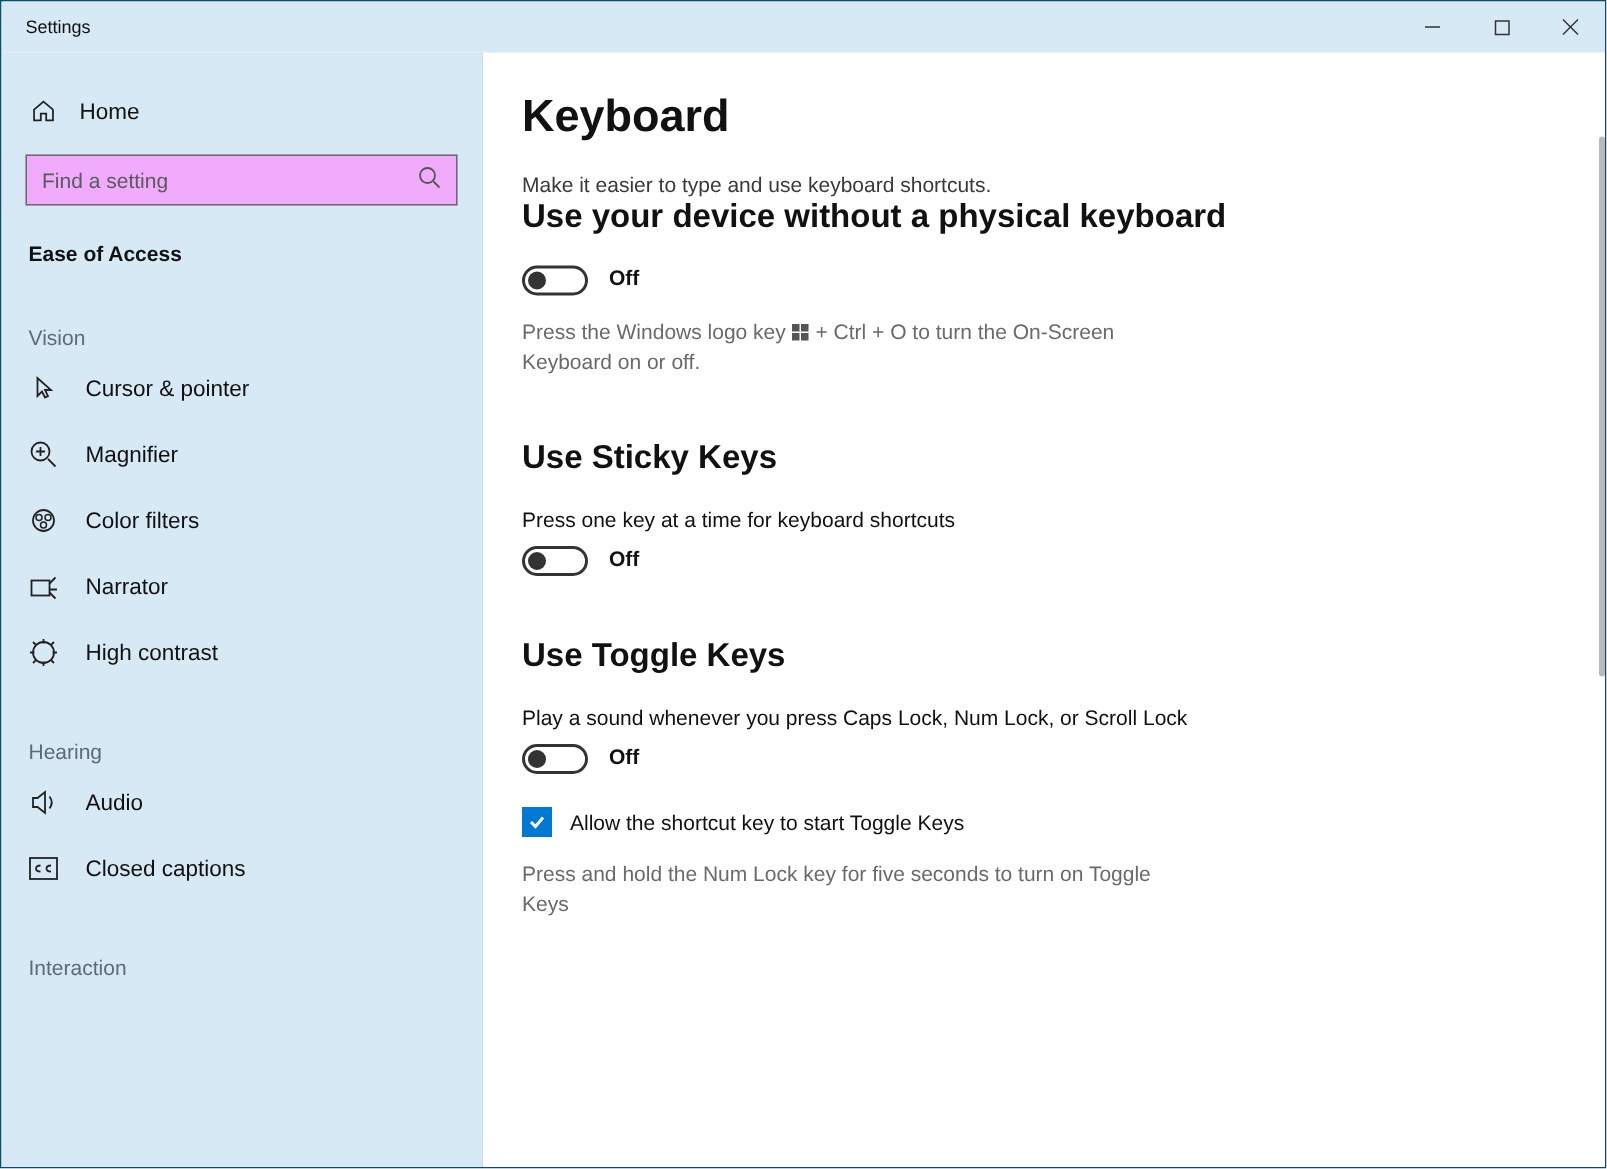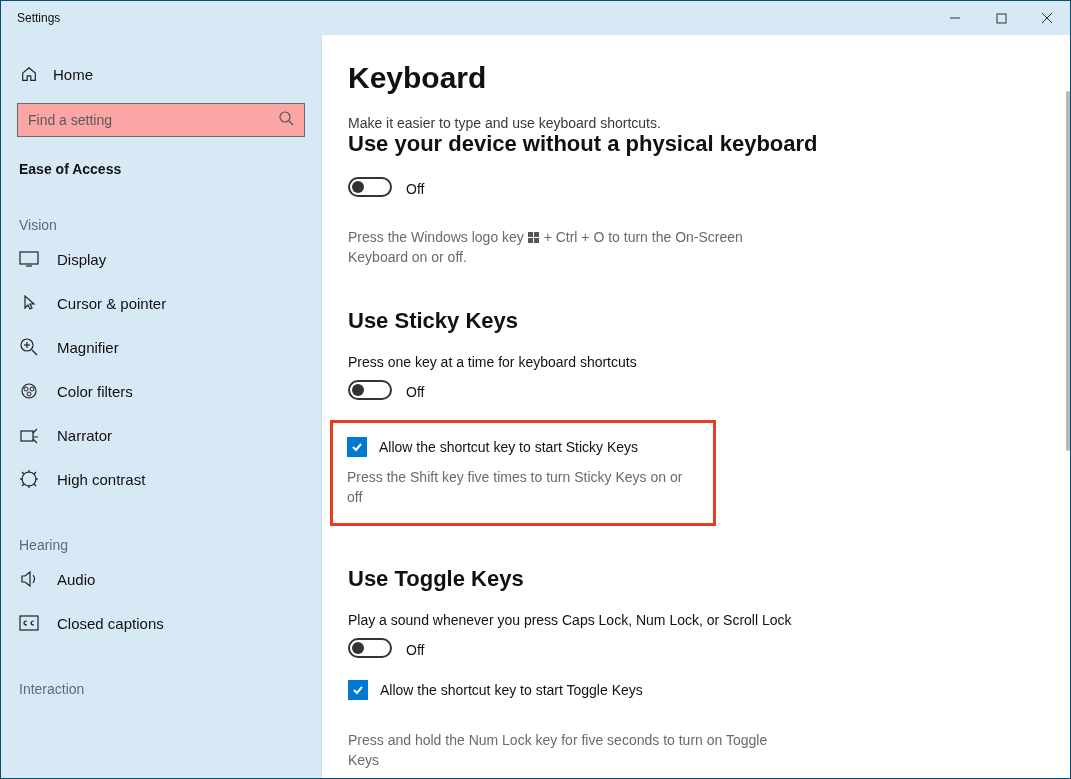--- a/index.html
+++ b/index.html
@@ -9,37 +9,37 @@
   .titlebar { height: 34px; display: flex; align-items: center; background: #d8e9f6; position: relative; }
   .titlebar .title { font-size: 12px; color: #111; padding-left: 16px; }
   .win-controls { position: absolute; right: 0; top: 0; height: 34px; display: flex; }
   .win-btn { width: 46px; height: 34px; display: flex; align-items: center; justify-content: center; color: #333; }
   .win-btn svg { stroke: #333; }
   
   .body { flex: 1; display: flex; min-height: 0; }
   .sidebar { width: 321px; background: #d8e9f6; padding: 18px 16px 0 16px; border-right: 1px solid #c9dff0; display: flex; flex-direction: column; overflow: hidden; }
   .home { display: flex; align-items: center; gap: 14px; height: 42px; padding-left: 2px; }
   .home .lbl { font-size: 15px; color: #111; }
-  .searchbox { margin-top: 8px; height: 34px; border: 1px solid #6a6a6a; background: #fca5a5; display: flex; align-items: center; padding: 0 10px; justify-content: space-between; }
+  .searchbox { margin-top: 8px; height: 34px; border: 1px solid #6a6a6a; background: #f0abfc; display: flex; align-items: center; padding: 0 10px; justify-content: space-between; }
   .searchbox .ph { color: #5a5a5a; font-size: 14px; }
   .category { font-weight: 600; font-size: 14px; color: #111; margin-top: 24px; margin-bottom: 4px; padding-left: 2px; }
   .group-label { font-size: 14px; color: #5c6b77; margin-top: 36px; margin-bottom: 4px; padding-left: 2px; }
   .nav-item { display: flex; align-items: center; gap: 18px; height: 44px; padding-left: 2px; cursor: default; }
   .nav-item .lbl { font-size: 15px; color: #111; }
   .nav-icon { width: 20px; height: 20px; display: flex; align-items: center; justify-content: center; }
   .nav-icon svg { stroke: #222; }
   
   .main { flex: 1; position: relative; overflow: hidden; }
   .main-scroll { position: absolute; inset: 0; overflow-y: auto; padding: 26px 0 40px 26px; }
   .page-title { font-size: 30px; font-weight: 600; color: #111; margin-bottom: 20px; }
   .subtitle { font-size: 14px; color: #3a3a3a; }
   h2.section { font-size: 22px; font-weight: 600; color: #111; margin-bottom: 20px; }
   .setting-label { font-size: 14px; color: #111; margin-bottom: 10px; }
-  .hint { font-size: 14px; color: #6a6a6a; margin-top: 30px; max-width: 430px; line-height: 1.45; }
-  .toggle-row { display: flex; align-items: flex-end; gap: 14px; margin-bottom: 2px; }
+  .hint { font-size: 14px; color: #6a6a6a; margin-top: 14px; max-width: 430px; line-height: 1.45; }
+  .toggle-row { display: flex; align-items: flex-start; gap: 14px; margin-bottom: 2px; font-weight: bold; }
   .toggle { width: 44px; height: 20px; border: 2px solid #333; border-radius: 12px; position: relative; background: #fff; }
   .toggle .knob { width: 12px; height: 12px; background: #333; border-radius: 50%; position: absolute; left: 2px; top: 2px; }
   .toggle-state { font-size: 14px; color: #111; }
   .block { margin-bottom: 40px; }
   .check-row { display: flex; align-items: center; gap: 12px; }
   .checkbox { width: 20px; height: 20px; background: #0078d4; display: flex; align-items: center; justify-content: center; }
   .checkbox svg { stroke: #fff; }
   .check-label { font-size: 14px; color: #111; }
   .highlight-box { border: 3px solid #e83b24; padding: 14px 14px 16px 14px; margin: 20px 0 0 -18px; width: 386px; }
   .highlight-box .hint { margin-top: 10px; }
@@ -93,29 +93,20 @@
               <circle cx="7" cy="7" r="5" stroke="#555" stroke-width="1.2"></circle>
               <line x1="11" y1="11" x2="15" y2="15" stroke="#555" stroke-width="1.2"></line>
             </svg>
         </span>
       </div>
 
       <div class="category">Ease of Access</div>
 
       <div class="group-label">Vision</div>
 
-      <div class="nav-item">
-        <span class="nav-icon">
-          <svg width="20" height="16" viewBox="0 0 20 16" fill="none">
-              <rect x="1" y="1" width="18" height="12" stroke-width="1.2"></rect>
-              <line x1="7" y1="15" x2="13" y2="15" stroke-width="1.2"></line>
-            </svg>
-        </span>
-        <span class="lbl">Display</span>
-      </div>
 
       <div class="nav-item">
         <span class="nav-icon">
           <svg width="20" height="20" viewBox="0 0 20 20" fill="none">
               <path d="M6 3 L6 15 L9 12 L11 16 L13 15 L11 11 L15 11 Z" stroke-width="1.2"></path>
             </svg>
         </span>
         <span class="lbl">Cursor &amp; pointer</span>
       </div>
 
@@ -218,31 +209,20 @@
 
         <div class="block">
           <h2 class="section">Use Sticky Keys</h2>
           <div class="setting-label">Press one key at a time for keyboard shortcuts</div>
           <div class="toggle-row">
             <div class="toggle">
                 <div class="knob"></div>
               </div>
             <div class="toggle-state">Off</div>
           </div>
-          <div class="highlight-box">
-            <div class="check-row">
-              <div class="checkbox">
-                <svg width="14" height="14" viewBox="0 0 14 14" fill="none">
-                    <path d="M3 7 L6 10 L11 4" stroke-width="2"></path>
-                  </svg>
-              </div>
-              <div class="check-label">Allow the shortcut key to start Sticky Keys</div>
-            </div>
-            <div class="hint">Press the Shift key five times to turn Sticky Keys on or off</div>
-          </div>
         </div>
 
         <div class="block">
           <h2 class="section">Use Toggle Keys</h2>
           <div class="setting-label">Play a sound whenever you press Caps Lock, Num Lock, or Scroll Lock</div>
           <div class="toggle-row">
             <div class="toggle">
                 <div class="knob"></div>
               </div>
             <div class="toggle-state">Off</div>

